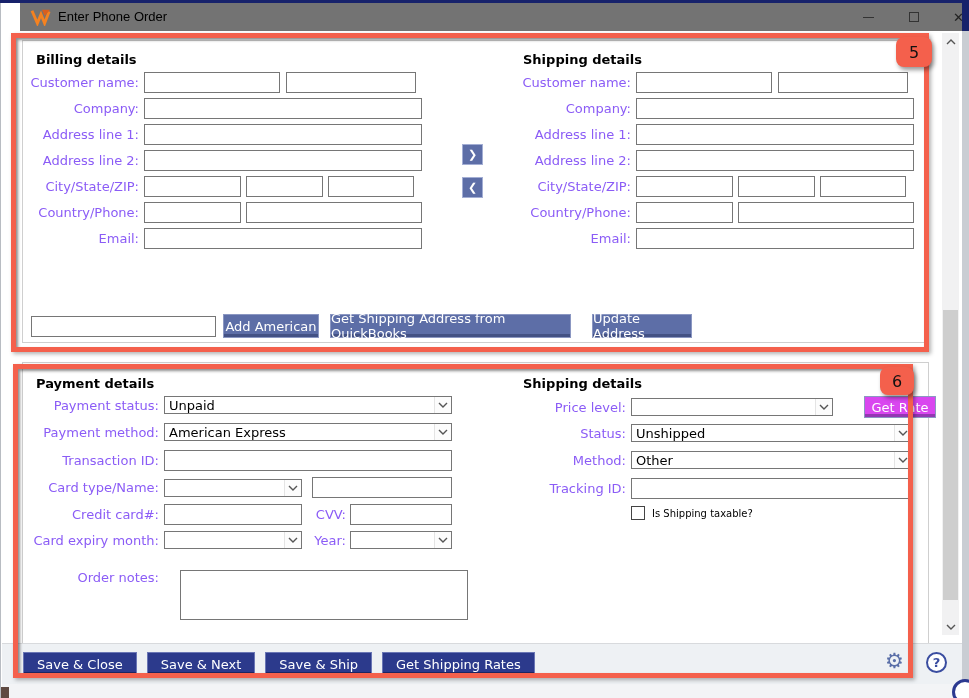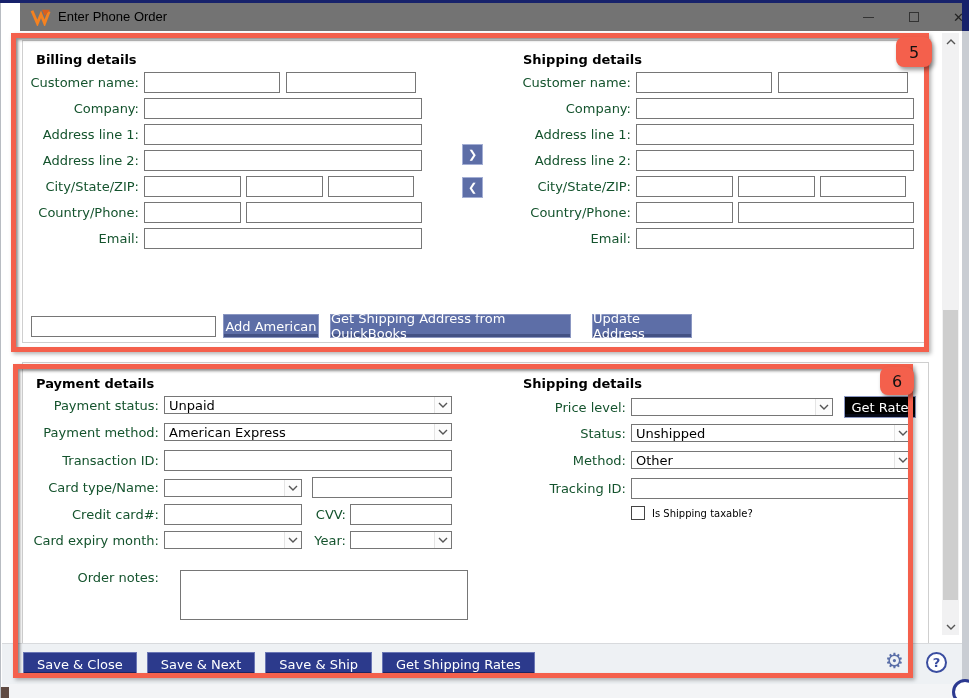--- a/index.html
+++ b/index.html
@@ -19,21 +19,21 @@
             align-items:center; justify-content:center; }
   .minline { width:11px; height:0; border-top:1px solid #333; }
   .maxsq { width:10px; height:10px; border:1px solid #333; }
   .closex { font-size:13px; color:#222; font-family:"DejaVu Sans",sans-serif; }
   
   .panel { position:absolute; border:1px solid #cfcfcf; background:#fff; }
   .hdr { position:absolute; font-size:13px; font-weight:bold; color:#000; }
   
   .row { position:absolute; display:flex; align-items:center; }
   .row.top { align-items:flex-start; }
-  .lbl { font-size:13px; color:#14532d; text-align:right; flex:none; }
+  .lbl { font-size:13px; color:#8b5cf6; text-align:right; flex:none; }
   .txt { height:21px; border:1px solid #767676; background:#fff; font-size:13px;
          padding:0 3px; font-family:"DejaVu Sans",sans-serif; flex:none; }
   textarea.txt { height:auto; resize:none; }
   .combo { height:18px; border:1px solid #767676; background:#fff; display:flex;
            align-items:center; flex:none; position:relative; }
   .combo .val { font-size:13px; padding-left:4px; flex:1 1 auto; white-space:nowrap;
                 overflow:hidden; }
   .combo .cbtn { width:17px; height:100%; display:flex; align-items:center;
                  justify-content:center; background:#fcfcfc; border-left:1px solid #e4e4e4; flex:none;}
   
@@ -263,21 +263,21 @@
   <div class="row" style="left:512px; top:396px;">
     <span class="lbl" style="width:113px; margin-right:5px;">Price level:</span>
     <div class="combo" style="width:202px; margin-right:11px;">
       <span class="val"></span>
       <span class="cbtn">
           <svg width="10" height="6">
             <polyline points="1,1 5,5 9,1" fill="none" stroke="#555" stroke-width="1.4"></polyline>
           </svg>
         </span>
     </div>
-    <div class="btn-mid" style="width:72px; height:22px; background:#000000;">
+    <div class="btn-mid" style="width:72px; height:22px; background:#d946ef;margin-left:20px;">
       <span>Get Rate</span>
     </div>
   </div>
   <div class="row" style="left:512px; top:424px;">
     <span class="lbl" style="width:113px; margin-right:5px;">Status:</span>
     <div class="combo" style="width:281px;">
       <span class="val">Unshipped</span>
       <span class="cbtn">
           <svg width="10" height="6">
             <polyline points="1,1 5,5 9,1" fill="none" stroke="#555" stroke-width="1.4"></polyline>

